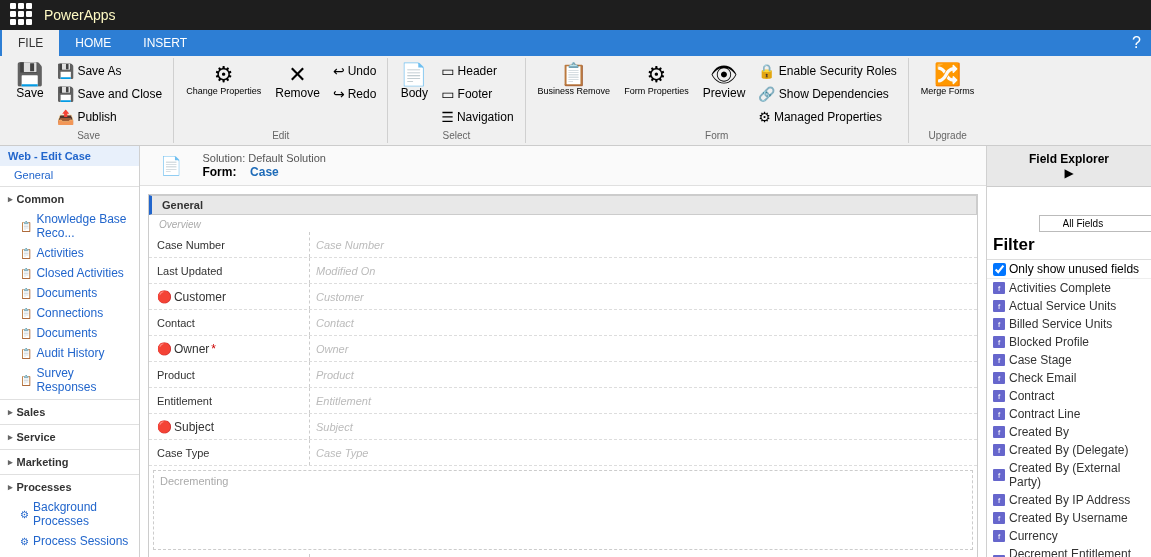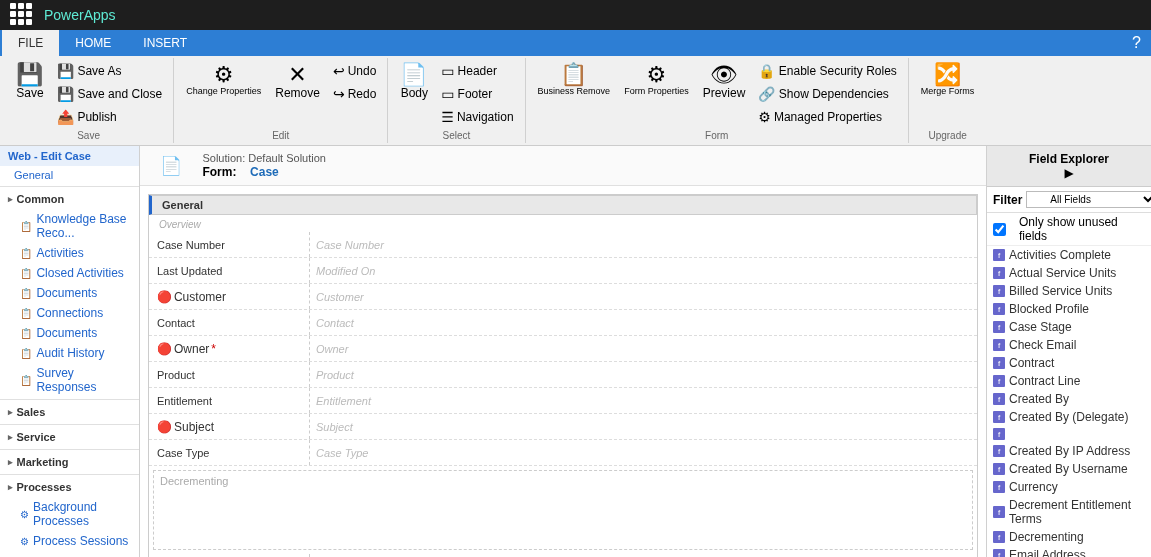--- a/index.html
+++ b/index.html
@@ -1,21 +1,21 @@
 <!DOCTYPE html>
 <html><head>
   <meta charset="utf-8">
   <style>
     * { box-sizing: border-box; margin: 0; padding: 0; font-family: 'Segoe UI', Arial, sans-serif; font-size: 12px; }
     body { background: #f0f0f0; overflow: hidden; width: 1151px; height: 557px; }
 
     
     .title-bar {
       display: flex; align-items: center;
-      background: #1e1e1e; color: #5eead4; height: 30px; padding: 0 10px;
+      background: #1e1e1e; color: #fef9c3; height: 30px; padding: 0 10px;
     }
     .title-bar-waffle {
       width: 24px; height: 24px; margin-right: 10px;
       display: grid; grid-template-columns: repeat(3,6px); grid-template-rows: repeat(3,6px); gap: 2px;
     }
     .waffle-dot { background: white; border-radius: 1px; }
     .title-bar-text { font-size: 14px; font-weight: 400; }
 
     
     .ribbon-tabs {
@@ -136,27 +136,27 @@
       display: flex; align-items: center; justify-content: space-between;
       border-bottom: 1px solid #ccc;
       flex-direction: column;
     }
     .field-explorer-title { font-weight: 600; font-size: 12px; }
     .field-explorer-expand { cursor: pointer; font-size: 12px; }
     .field-filter {
       padding: 4px 6px; border-bottom: 1px solid #ddd;
       display: flex; align-items: center; gap: 4px;
     }
-    .field-filter-label { font-size: 12px; font-weight: 600; }
+    .field-filter-label { font-size: 17px; font-weight: 600; margin-top: 44px; }
     .field-filter-select {
       flex: 1; font-size: 10px; border: 1px solid #bbb; padding: 1px 19px;
       background: white;
     }
     .field-checkbox-row {
-      padding: 2px 6px; font-size: 10px; display: flex; align-items: center; gap: 13px;
+      padding: 2px 6px; font-size: 10px; display: flex; align-items: center; gap: 3px;
       border-bottom: 1px solid #eee;
     }
     .field-list { flex: 1; overflow-y: auto; }
     .field-item {
       display: flex; align-items: center; gap: 4px;
       padding: 2px 6px; font-size: 11px; cursor: pointer; color: #333;
     }
     .field-item-icon {
       width: 12px; height: 12px; background: #6666cc; border-radius: 1px;
       flex-shrink: 0; display: flex; align-items: center; justify-content: center;
@@ -500,20 +500,21 @@
       <div class="field-item">
         <div class="field-item-icon">f</div>
         <span>Created By</span>
       </div>
       <div class="field-item">
         <div class="field-item-icon">f</div>
         <span>Created By (Delegate)</span>
       </div>
       <div class="field-item">
         <div class="field-item-icon">f</div>
+        <span>Created By (External Party)</span>
       </div>
       <div class="field-item">
         <div class="field-item-icon">f</div>
         <span>Created By IP Address</span>
       </div>
       <div class="field-item">
         <div class="field-item-icon">f</div>
         <span>Created By Username</span>
       </div>
       <div class="field-item">

